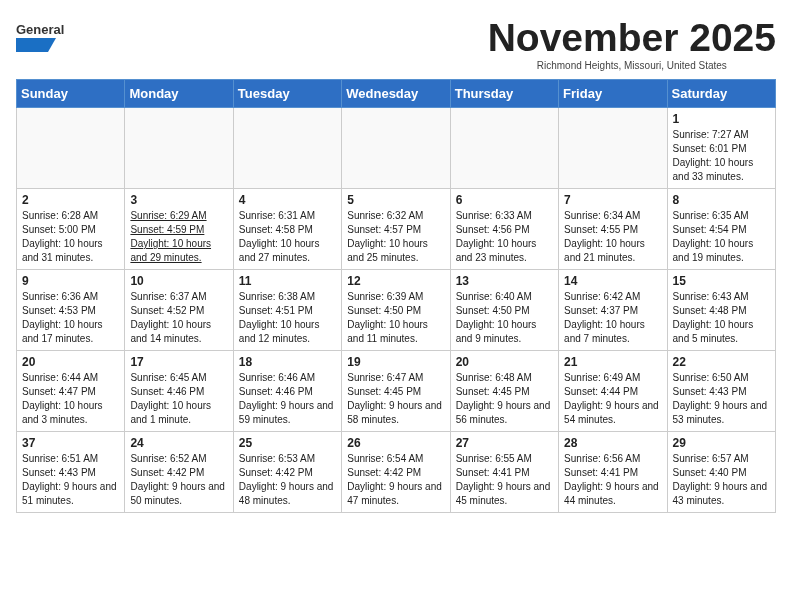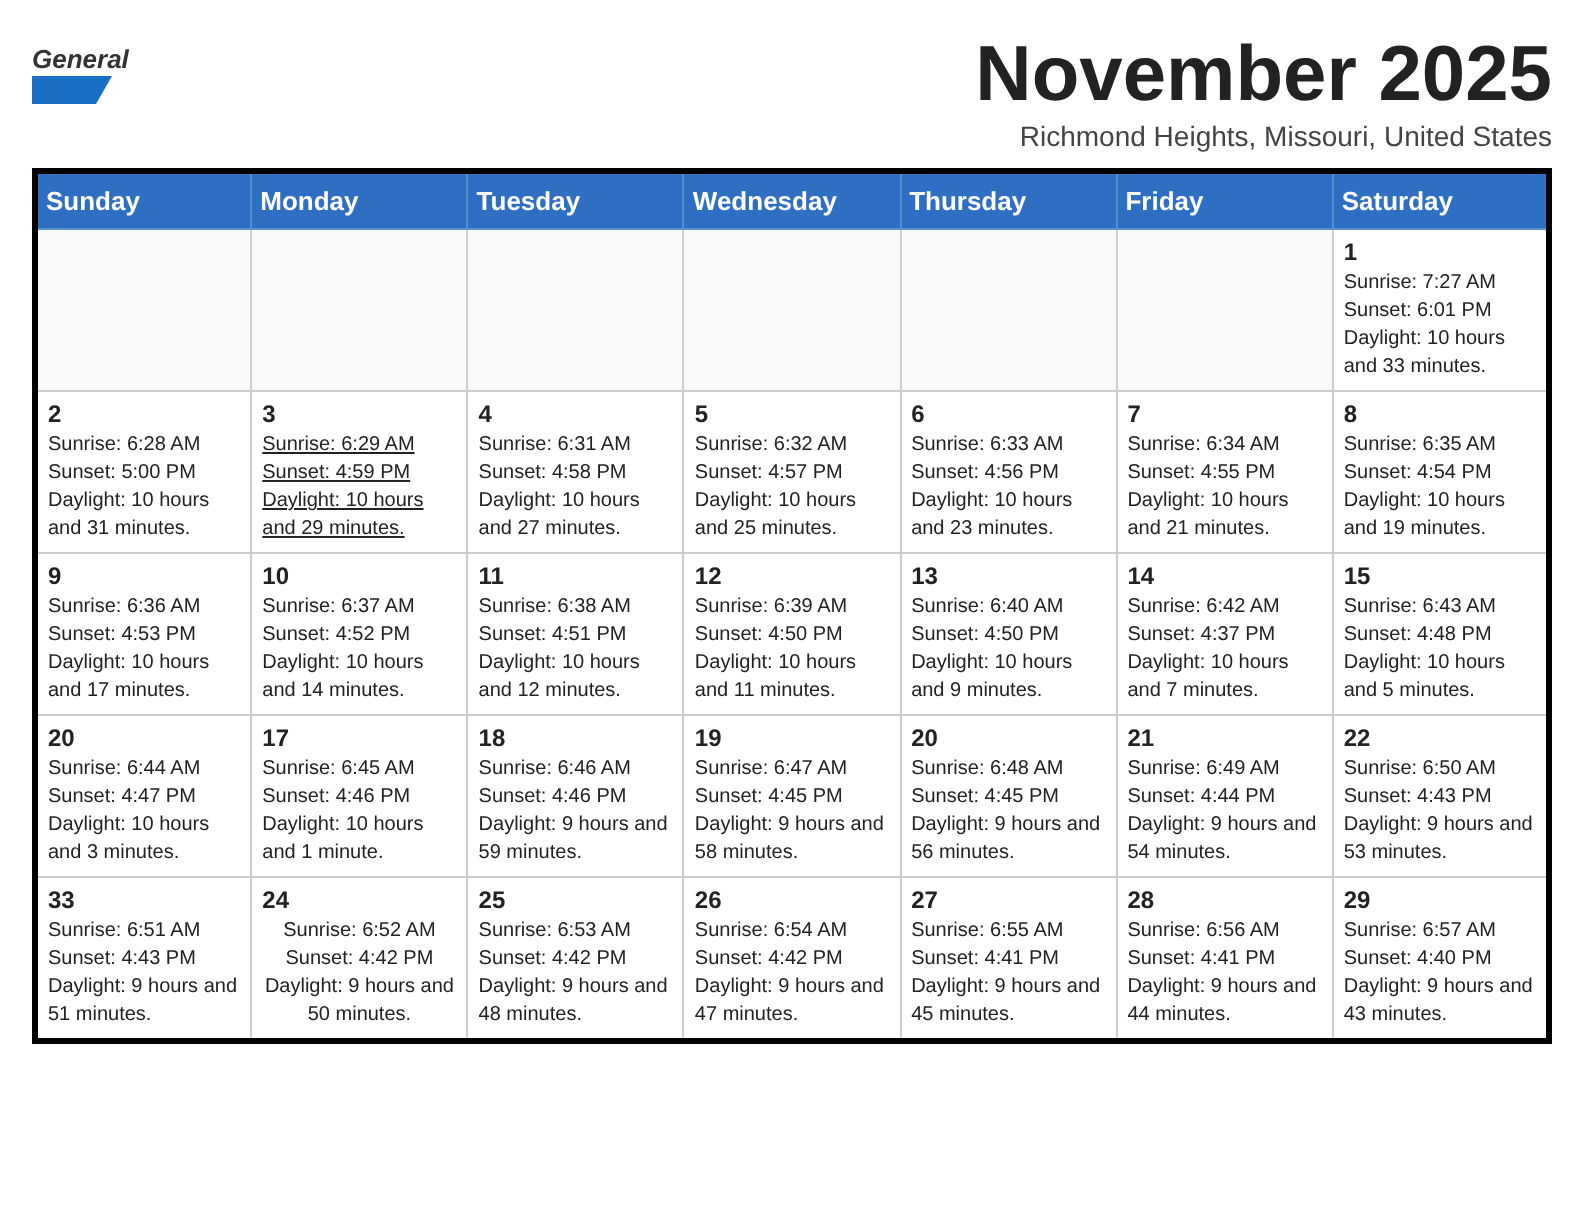--- a/index.html
+++ b/index.html
@@ -18,27 +18,28 @@
     }
     .title-area {
       text-align: right;
     }
     .month-title {
       font-size: 39px;
       font-weight: bold;
       color: #222;
     }
     .location-title {
-      font-size: 14px;
+      font-size: 10px;
       color: #444;
+      text-align: center;
     }
     .calendar {
       width: 100%;
       border-collapse: collapse;
-      border: 3px solid #000000;
+      border: 1px solid #000000;
     }
     .calendar th {
       background: #2e6fc4;
       color: #fff;
       font-size: 13px;
       font-weight: bold;
       padding: 6px 4px;
       text-align: left;
       border: 1px solid #5590d0;
     }
@@ -63,21 +64,20 @@
       line-height: 1.4;
       color: #222;
     }
     .empty-cell {
       background: #f9f9f9;
     }
     .logo-wrapper {
       display: flex;
       align-items: center;
       gap: 4px;
-      font-style: italic;
     }
     .logo-svg {
       width: 50px;
       height: 40px;
     }
   </style>
 </head>
 <body>
 
 <div class="header-area">
@@ -247,28 +247,28 @@
         </td>
         <td>
           <span class="day-num">22</span>
           <div class="day-info" style="white-space: pre-line;">Sunrise: 6:50 AM
 Sunset: 4:43 PM
 Daylight: 9 hours and 53 minutes.</div>
         </td>
       </tr>
       <tr>
         <td>
-          <span class="day-num">33</span>
+          <span class="day-num">37</span>
           <div class="day-info" style="white-space: pre-line;">Sunrise: 6:51 AM
 Sunset: 4:43 PM
 Daylight: 9 hours and 51 minutes.</div>
         </td>
         <td>
           <span class="day-num">24</span>
-          <div class="day-info" style="white-space: pre-line; text-align: center;">Sunrise: 6:52 AM
+          <div class="day-info" style="white-space: pre-line;">Sunrise: 6:52 AM
 Sunset: 4:42 PM
 Daylight: 9 hours and 50 minutes.</div>
         </td>
         <td>
           <span class="day-num">25</span>
           <div class="day-info" style="white-space: pre-line;">Sunrise: 6:53 AM
 Sunset: 4:42 PM
 Daylight: 9 hours and 48 minutes.</div>
         </td>
         <td>

